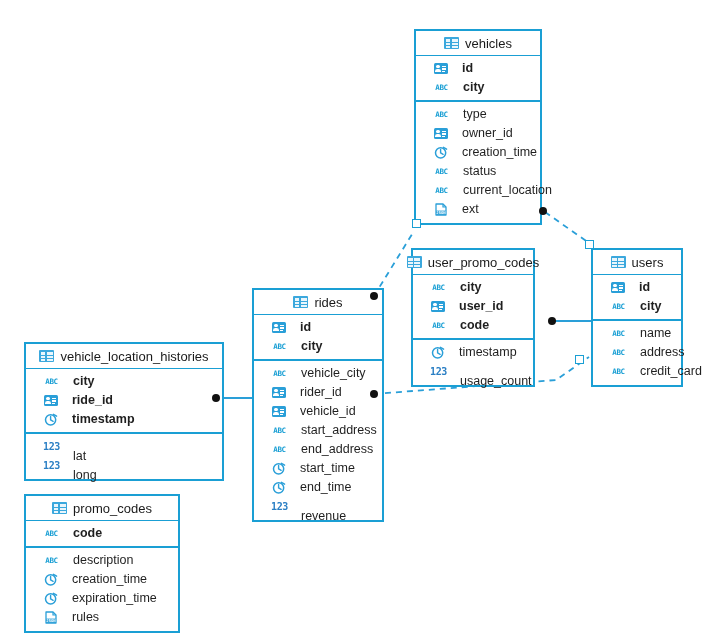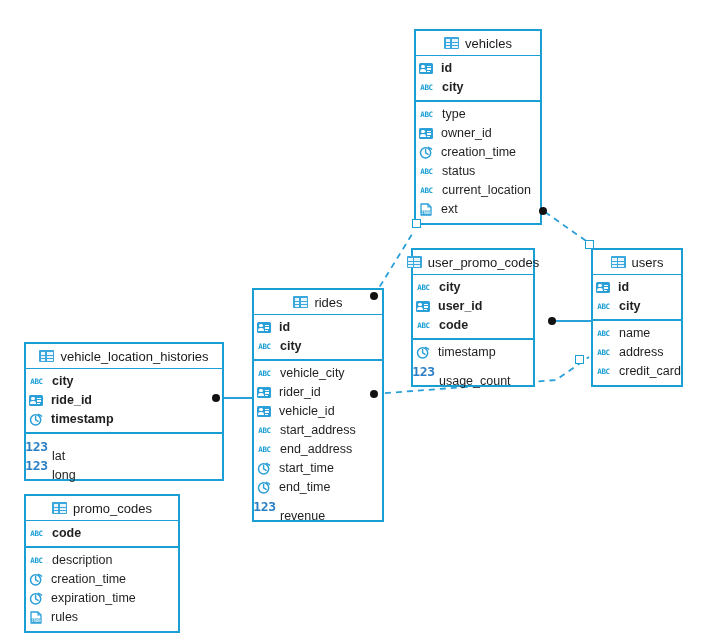--- a/index.html
+++ b/index.html
@@ -23,22 +23,22 @@
     height:25px;padding:0 16px;
     border-bottom:1px solid #1a9fd4;
     background:#ffffff;
     box-sizing:border-box;
   }
   .tbl-title{
     font-size:13px;color:#1a1a1a;white-space:nowrap;
   }
   .pk-section{border-bottom:2px solid #1a9fd4;}
   .col-row{
-    display:flex;align-items:center;gap:8px;
-    height:19px;padding:0 3px;
+    display:flex;align-items:center;gap:14px;
+    height:19px;padding:0 18px;
     box-sizing:border-box;white-space:nowrap;
   }
   .col-label{font-size:12.5px;color:#1f1f1f;line-height:1;}
   .pk-section .col-label{font-weight:bold;}
   .num .col-label{color:#1f1f1f;margin-top:20px;}
 
   
   .ico{flex:0 0 auto;display:inline-block;width:14px;height:13px;position:relative;}
 
   
@@ -74,21 +74,21 @@
     font-family:"DejaVu Sans Mono","Liberation Mono",monospace;
     font-size:7.5px;font-weight:bold;color:#1a9fd4;letter-spacing:-0.3px;line-height:1;
   }
 
   
   .ico-num{
     width:15px;height:11px;display:flex;align-items:center;justify-content:center;
   }
   .ico-num span{
     font-family:"DejaVu Sans Mono","Liberation Mono",monospace;
-    font-size:13px;font-weight:bold;color:#2b7fc4;letter-spacing:-0.3px;line-height:1;
+    font-size:10px;font-weight:bold;color:#2b7fc4;letter-spacing:-0.3px;line-height:1;
   }
 
   
   .ico-clock{width:14px;height:13px;}
   .ico-clock svg{display:block;}
 
   
   .ico-json{width:14px;height:13px;}
   .ico-json svg{display:block;}
 

